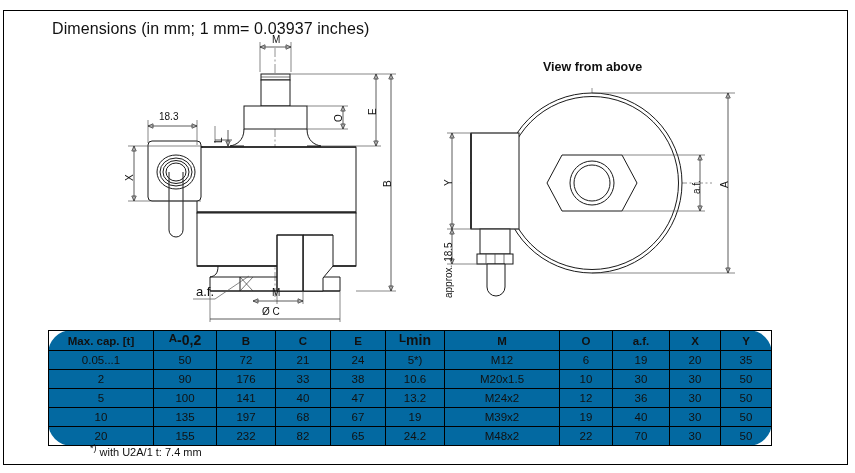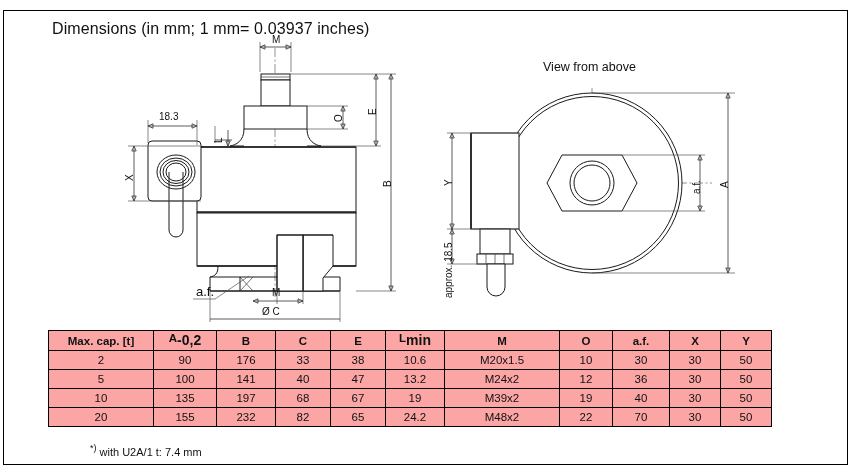--- a/index.html
+++ b/index.html
@@ -32,21 +32,21 @@
     font-weight: normal;
     color: #111;
     letter-spacing: 0.1px;
     white-space: nowrap;
   }
   #view-above-label {
     position: absolute;
     left: 543px;
     top: 60px;
     font-size: 12.5px;
-    font-weight: normal;
+    font-weight: bold;
     color: #111;
     white-space: nowrap;
   }
 
   
   svg.drawing {
     position: absolute;
     left: 0;
     top: 0;
     width: 855px;
@@ -77,21 +77,22 @@
   .rot90 { transform: rotate(-90deg); transform-origin: left top; }
 
   
   #dim-table {
     position: absolute;
     left: 48px;
     top: 330px;
     border-collapse: collapse;
     font-size: 11.5px;
     color: #111;
-    background: #fca5a5;
+    background: #0369a1;
+    border-radius: 24px;
   }
   #dim-table th, #dim-table td {
     border: 1px solid #000;
     text-align: center;
     vertical-align: middle;
     padding: 0;
     height: 18px;
     font-weight: normal;
   }
   #dim-table thead th {
@@ -319,20 +320,33 @@
         <th class="c-e">E</th>
         <th class="c-lmin"><span>L</span><sub>min</sub></th>
         <th class="c-m">M</th>
         <th class="c-o">O</th>
         <th class="c-af">a.f.</th>
         <th class="c-x">X</th>
         <th class="c-y">Y</th>
       </tr>
     </thead>
     <tbody id="table-body">
+        <tr>
+          <td class="c-cap">0.05...1</td>
+          <td class="c-a">50</td>
+          <td class="c-b">72</td>
+          <td class="c-c">21</td>
+          <td class="c-e">24</td>
+          <td class="c-lmin">5*)</td>
+          <td class="c-m">M12</td>
+          <td class="c-o">6</td>
+          <td class="c-af">19</td>
+          <td class="c-x">20</td>
+          <td class="c-y">35</td>
+        </tr>
         <tr>
           <td class="c-cap">2</td>
           <td class="c-a">90</td>
           <td class="c-b">176</td>
           <td class="c-c">33</td>
           <td class="c-e">38</td>
           <td class="c-lmin">10.6</td>
           <td class="c-m">M20x1.5</td>
           <td class="c-o">10</td>
           <td class="c-af">30</td>

